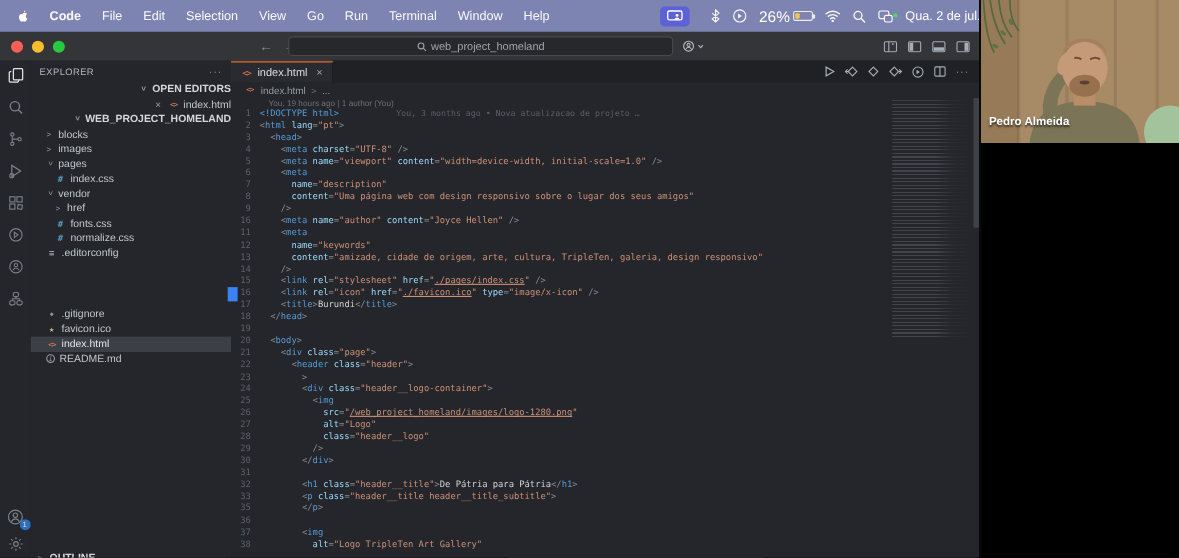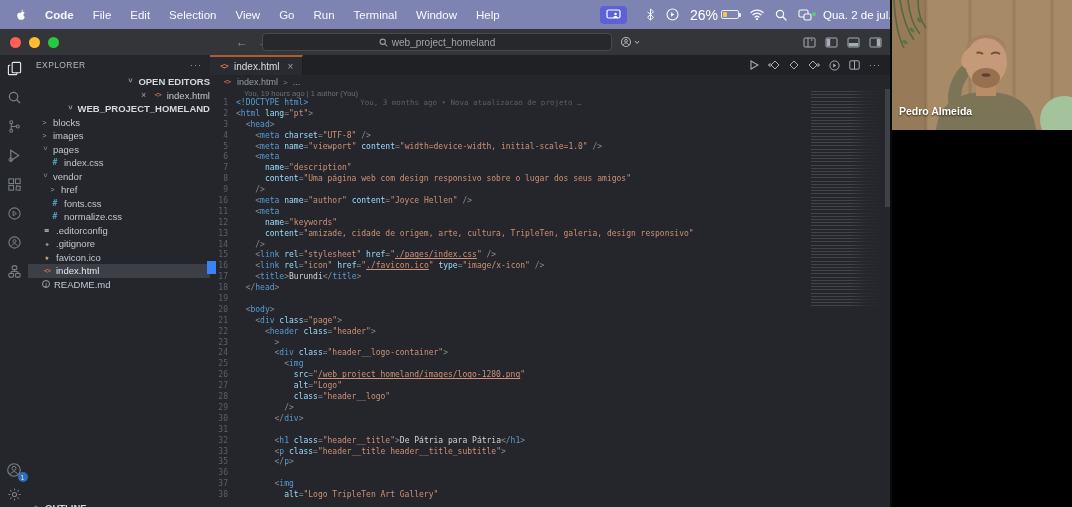--- a/index.html
+++ b/index.html
@@ -345,21 +345,21 @@
               <span class="tlabel">fonts.css</span>
             </div>
             <div class="trow" style="padding-left: 22px;">
               <span class="ficon fi-css">#</span>
               <span class="tlabel">normalize.css</span>
             </div>
             <div class="trow" style="padding-left: 14px;">
               <span class="ficon fi-config">≡</span>
               <span class="tlabel">.editorconfig</span>
             </div>
-            <div class="trow" style="padding-left: 14px;">
+            <div class="trow" style="padding-left: 14px; margin-top: 42px;">
               <span class="ficon fi-ignore">◆</span>
               <span class="tlabel">.gitignore</span>
             </div>
             <div class="trow" style="padding-left: 14px;">
               <span class="ficon fi-image">★</span>
               <span class="tlabel">favicon.ico</span>
             </div>
             <div class="trow sel" style="padding-left: 14px;">
               <span class="ficon fi-html">&lt;&gt;</span>
               <span class="tlabel">index.html</span>

